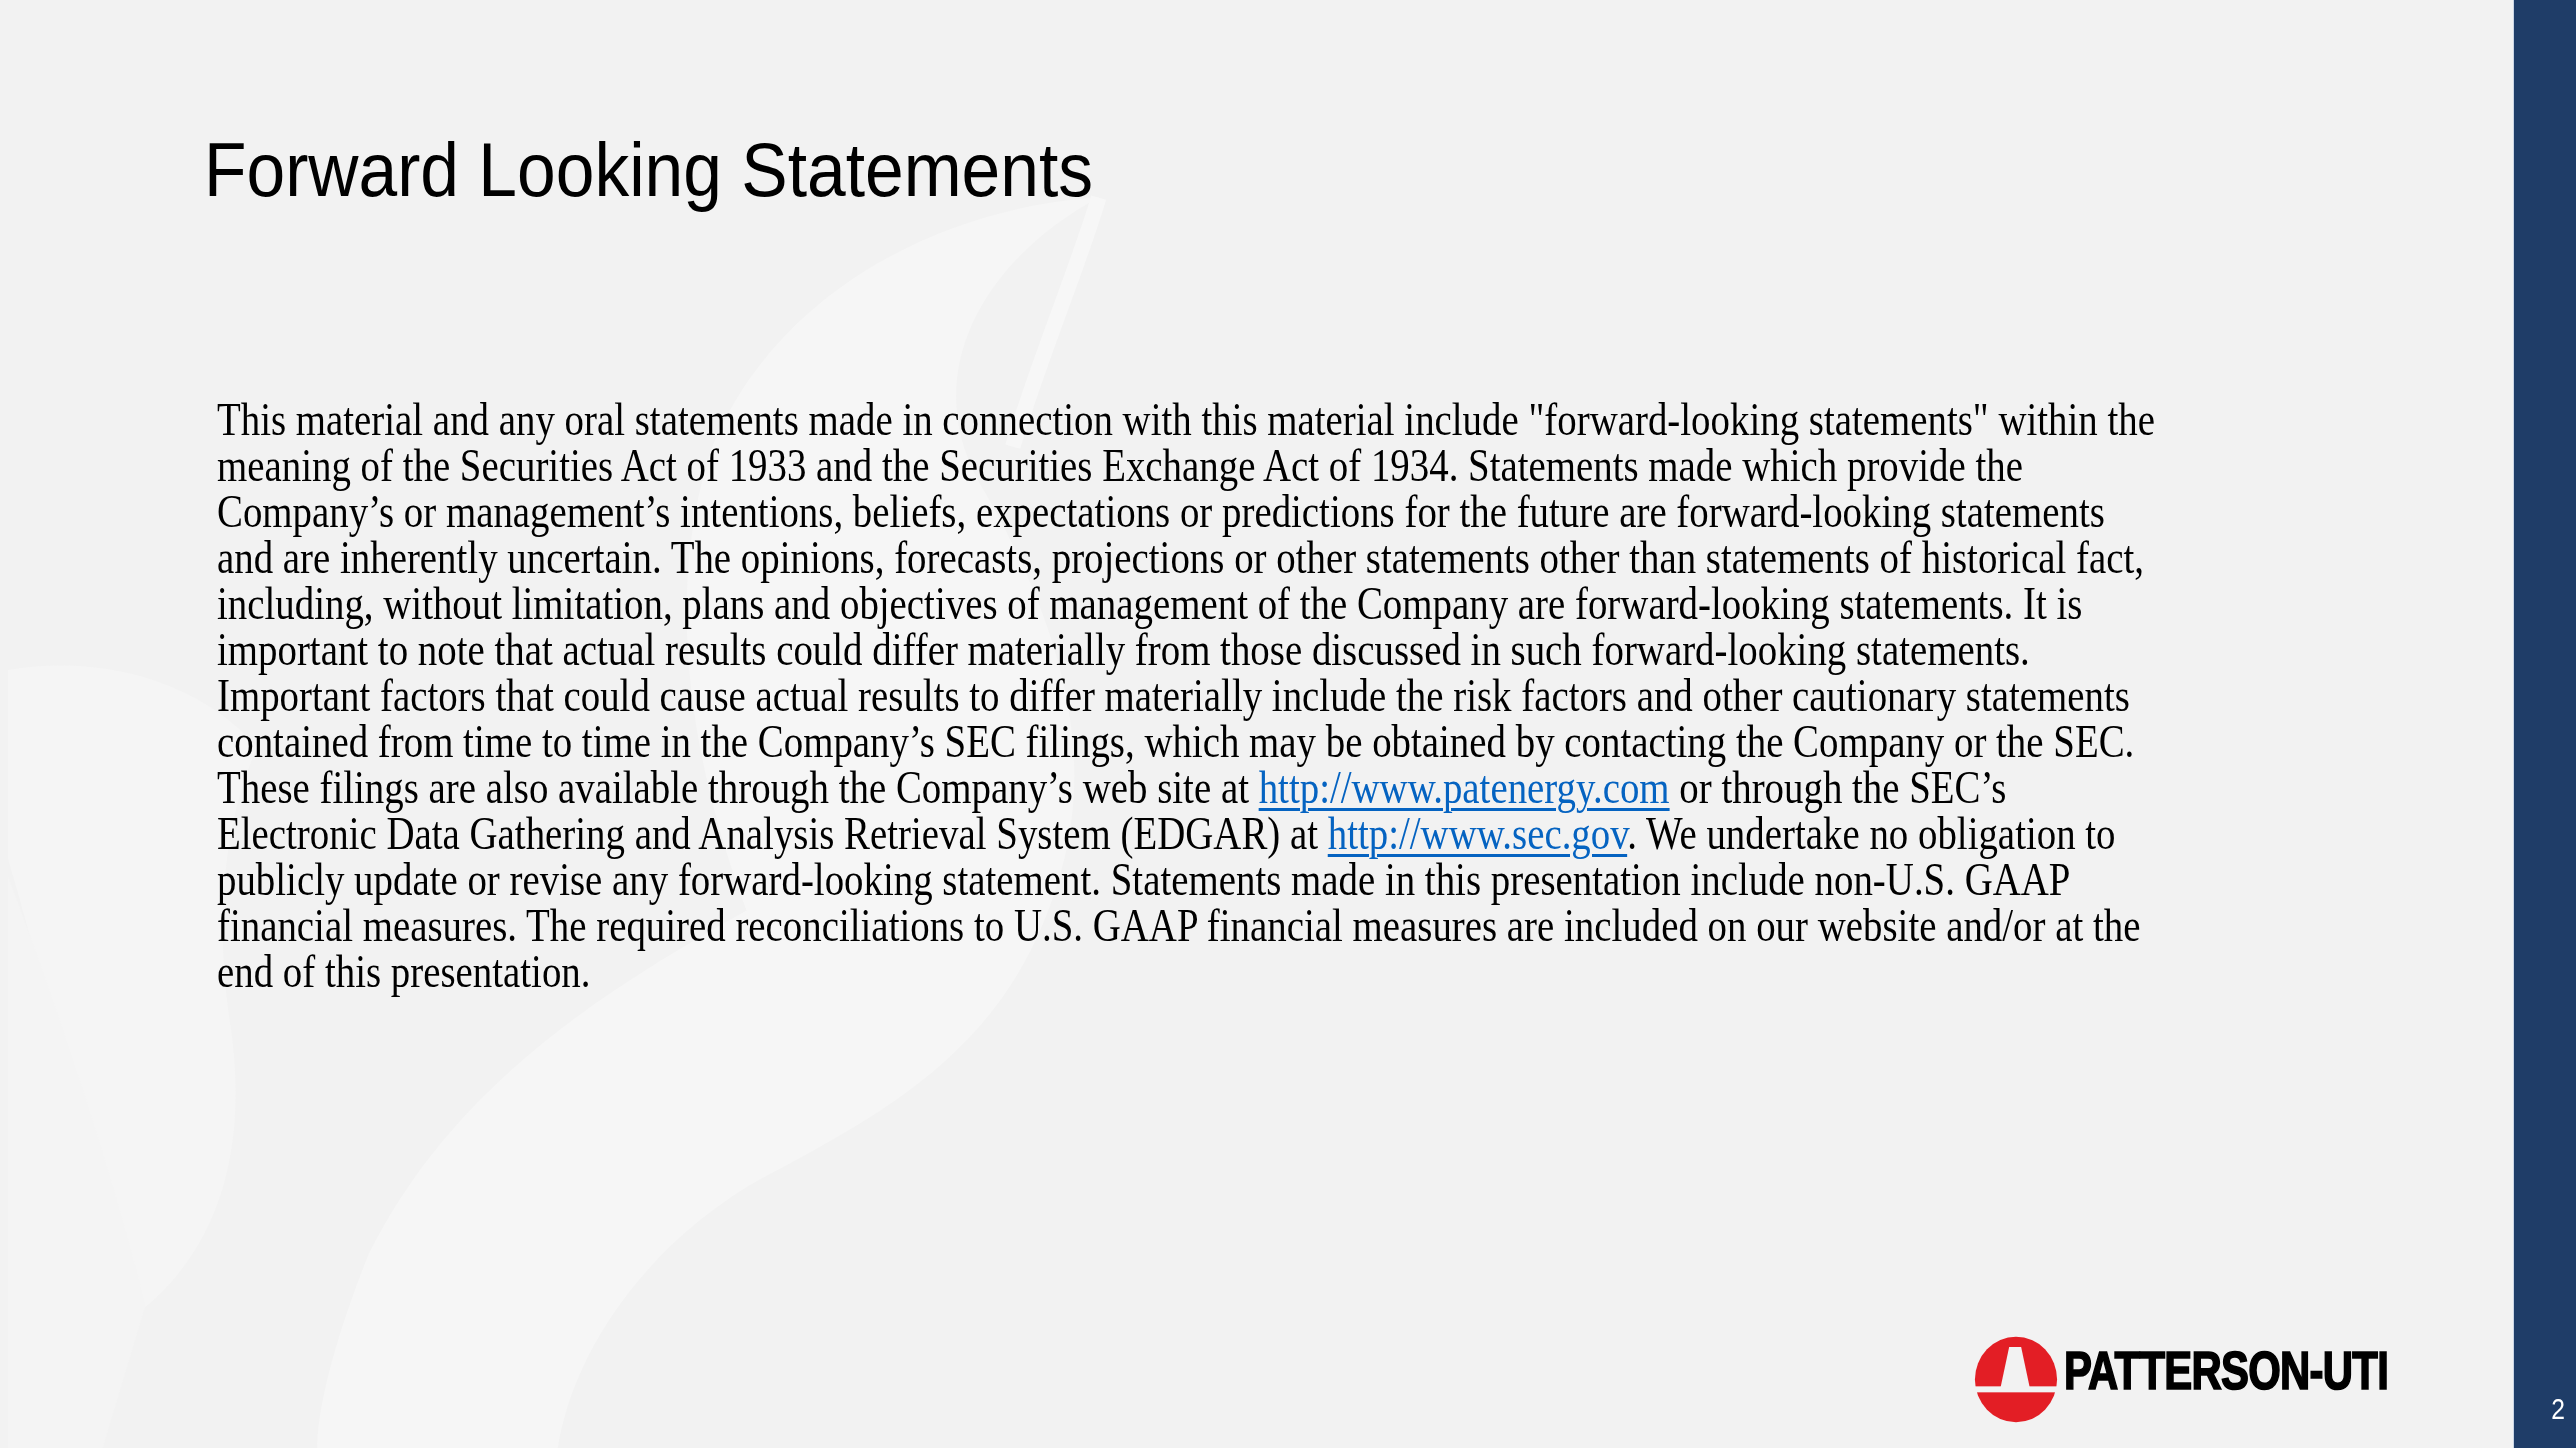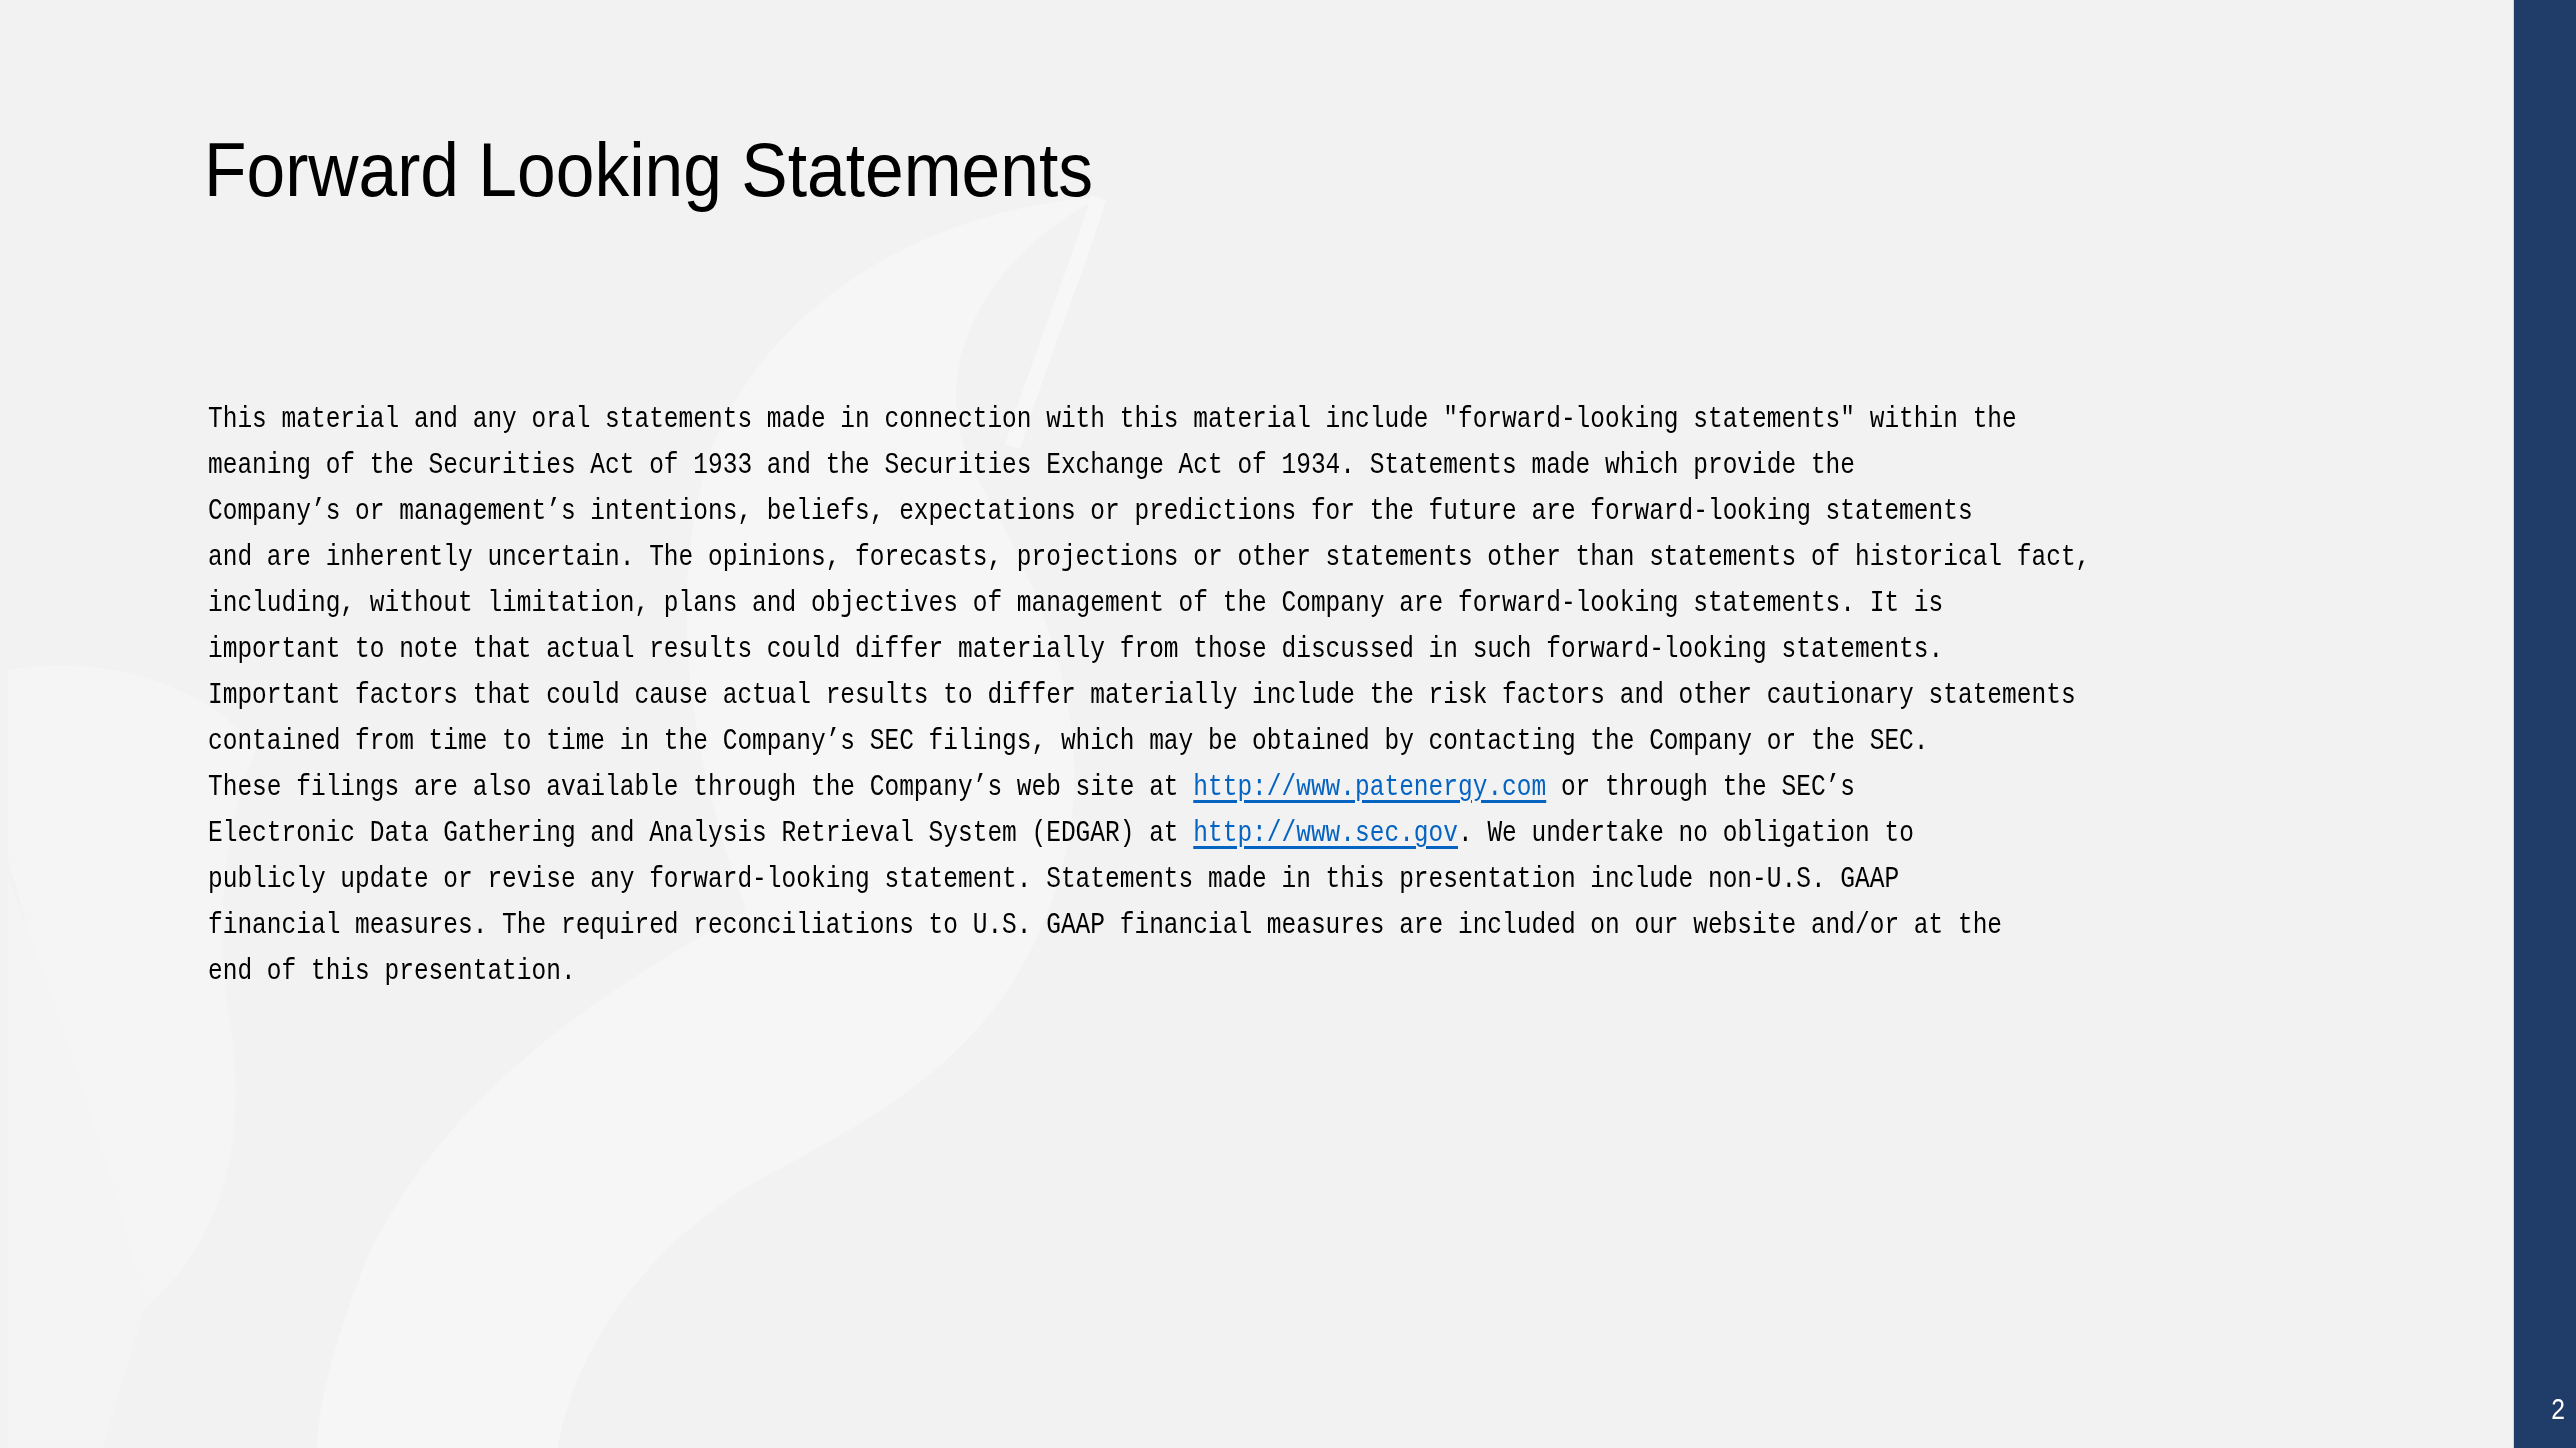--- a/index.html
+++ b/index.html
@@ -58,24 +58,24 @@
     font-weight: normal;
     font-size: 76px;
     line-height: 86px;
     color: #000000;
     white-space: nowrap;
     transform: scaleX(0.915);
     transform-origin: left top;
   }
   .body {
     position: absolute;
-    left: 200px;
+    left: 209px;
     top: 397px;
-    font-family: Liberation Mono, monospace;
-    font-size: 29px;
+    font-family: Liberation Serif, serif;
+    font-size: 46px;
     color: #000000;
   }
   .line {
     display: block;
     height: 46px;
     line-height: 46px;
     white-space: nowrap;
     transform: scaleX(0.845);
     transform-origin: left center;
   }
@@ -139,17 +139,25 @@
       <span class="line"><span>important to note that actual results could differ materially from those discussed in such forward-looking statements.</span></span>
       <span class="line"><span>Important factors that could cause actual results to differ materially include the risk factors and other cautionary statements</span></span>
       <span class="line"><span>contained from time to time in the Company’s SEC filings, which may be obtained by contacting the Company or the SEC.</span></span>
       <span class="line"><span>These filings are also available through the Company’s web site at </span><span class="link">http://www.patenergy.com</span><span> or through the SEC’s</span></span>
       <span class="line"><span>Electronic Data Gathering and Analysis Retrieval System (EDGAR) at </span><span class="link">http://www.sec.gov</span><span>. We undertake no obligation to</span></span>
       <span class="line"><span>publicly update or revise any forward-looking statement. Statements made in this presentation include non-U.S. GAAP</span></span>
       <span class="line"><span>financial measures. The required reconciliations to U.S. GAAP financial measures are included on our website and/or at the</span></span>
       <span class="line"><span>end of this presentation.</span></span>
     </div>
 
+  <div class="logo">
+    <svg class="logo-mark" viewBox="0 0 100 104">
+      <ellipse cx="50" cy="52" rx="48" ry="50" fill="#e31e25"></ellipse>
+      <rect x="0" y="60" width="100" height="7" fill="#f2f2f2"></rect>
+      <polygon points="42,14 56,14 66,61 32,61" fill="#f2f2f2"></polygon>
+    </svg>
+    <span class="logo-text">PATTERSON-UTI</span>
+  </div>
 
   <div class="side-bar"></div>
   <div class="page-number">2</div>
 </div>
 
 
 </body></html>

